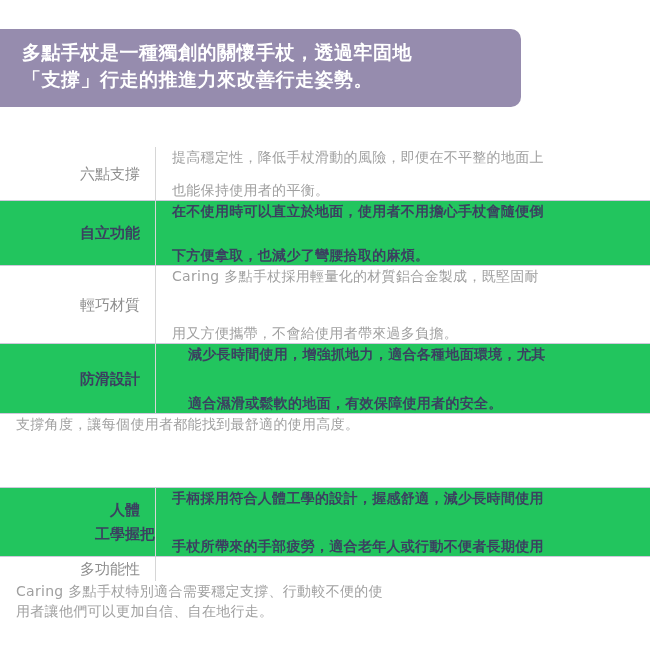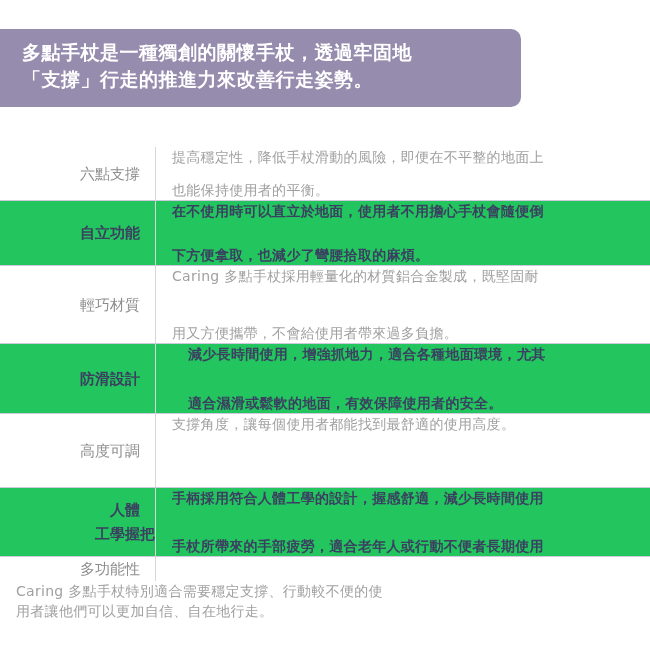--- a/index.html
+++ b/index.html
@@ -64,21 +64,20 @@
     </div>
   </div>
   <div class="row hl" style="height:71px;gap:16px;">
     <div class="label">防滑設計</div>
     <div class="desc">
       <span>減少長時間使用，增強抓地力，適合各種地面環境，尤其</span>
       <span>適合濕滑或鬆軟的地面，有效保障使用者的安全。</span>
     </div>
   </div>
   <div class="row" style="height:73px;">
-    <div class="label">高度可調</div>
     <div class="desc">
       <span>支撐角度，讓每個使用者都能找到最舒適的使用高度。</span>
     </div>
   </div>
   <div class="row hl" style="height:70px;">
     <div class="label two">
       <div>
         <div>人體</div>
         <div>工學握把</div>
       </div>

